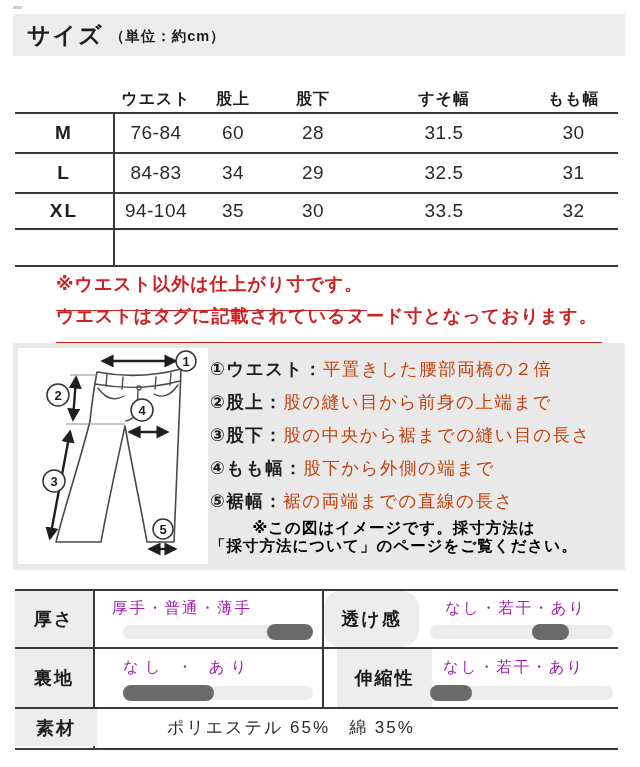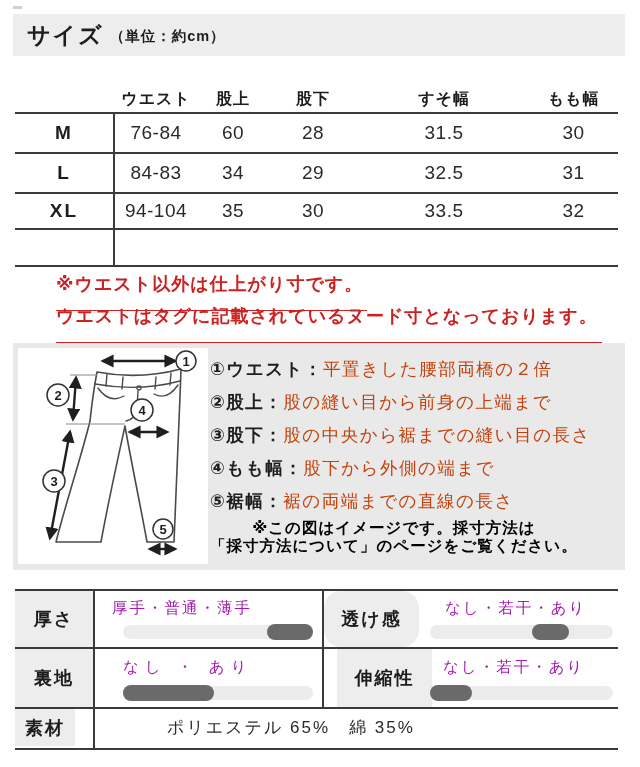--- a/index.html
+++ b/index.html
@@ -223,15 +223,15 @@
     </div>
   </div>
   <div class="sp-cell sp-head" style="left:309px;top:60px;width:95px;height:58px;margin-left:13px;">伸縮性</div>
   <div class="sp-cell" style="left:404px;top:60px;width:199px;height:58px;">
     <div class="sp-scale" style="left:24px;top:8px;">なし・若干・あり</div>
     <div class="sp-track" style="left:11px;top:37px;width:183px;">
       <div class="sp-knob" style="left: 0%; width: 23%;"></div>
     </div>
   </div>
 
-  <div class="sp-cell sp-head" style="left:0;top:120px;width:60px;height:37px;">素材</div>
+  <div class="sp-cell sp-head" style="left:0;top:120px;width:82px;height:37px;">素材</div>
   <div class="sp-material-value">ポリエステル 65%　綿 35%</div>
 </div>
 
 </body></html>

